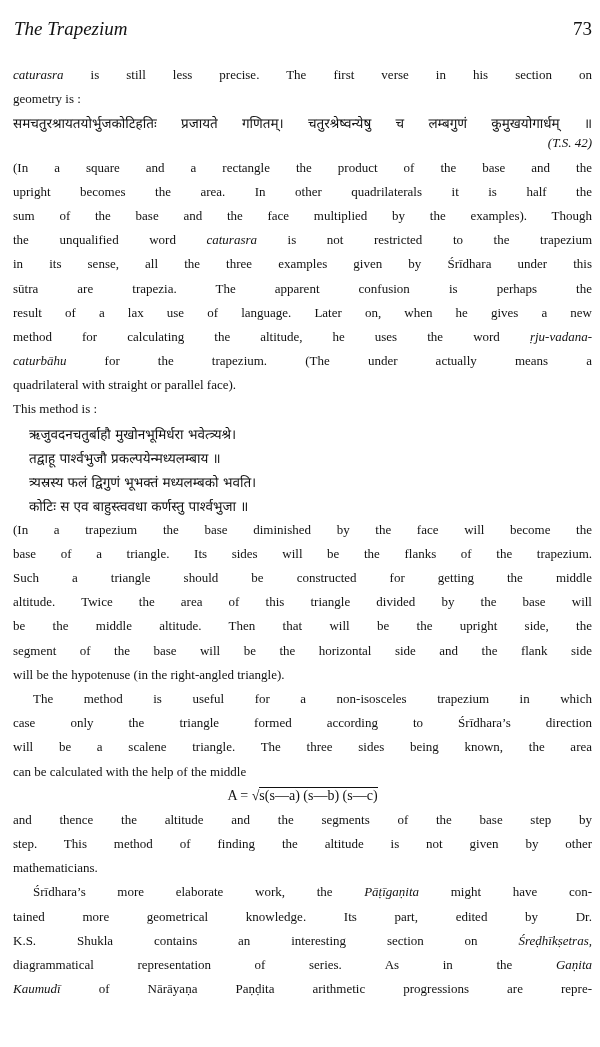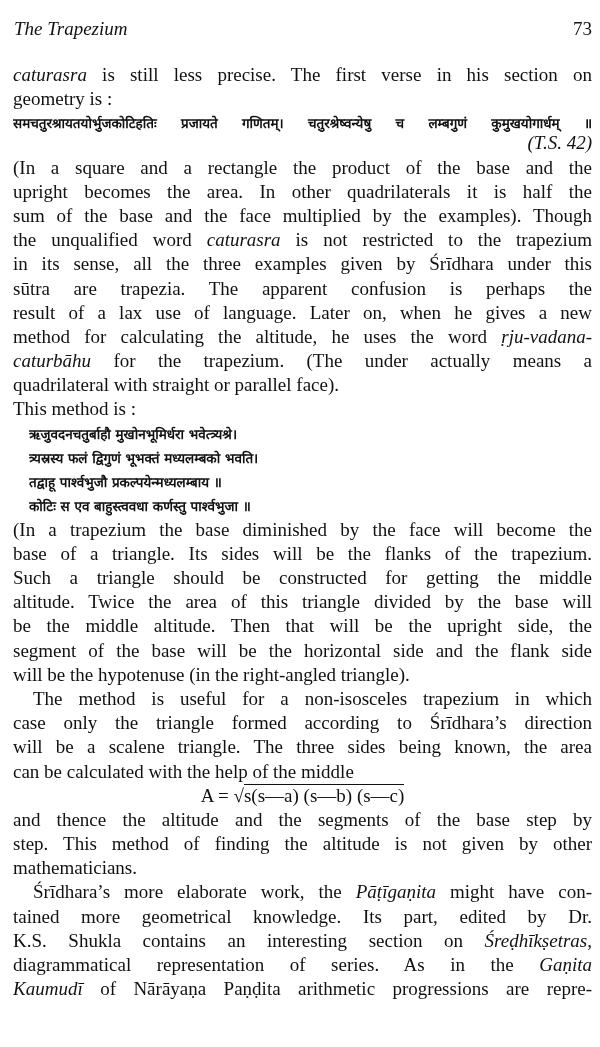--- a/index.html
+++ b/index.html
@@ -10,36 +10,36 @@
   }
   .page { position: absolute; left: 4px; top: 0; width: 600px; height: 864px; }
   .running-head {
     position: absolute; top: 18px; left: 10px; right: 12px; height: 26px;
     font-size: 19px;
   }
   .running-title { position: absolute; left: 0; top: 0; font-style: italic; }
   .page-number { position: absolute; right: 0; top: 0; }
   .body { position: absolute; left: 9px; top: 63px; width: 579px; }
   .line {
-    display: block; font-size: 19px; line-height: 24.2px; height: 24.2px;
+    display: block; font-size: 13px; line-height: 24.2px; height: 24.2px;
     white-space: nowrap; text-align: justify; text-align-last: justify;
     overflow: hidden;
   }
   .line.last { text-align-last: left; }
   .line.indent { padding-left: 20px; }
   .line.center { text-align: center; text-align-last: center; }
   .line.right { text-align: center; text-align-last: right; }
   .sk {
-    display: block; font-family: "DejaVu Sans", sans-serif; font-weight: bold;
+    display: block; font-family: "DejaVu Sans", sans-serif; font-weight: normal;
     font-size: 13.5px; line-height: 24px; height: 24px; white-space: nowrap;
     overflow: hidden;
   }
   .sk.wide { text-align: justify; text-align-last: justify; }
   i { font-style: italic; }
-  .formula { font-size: 19px; font-family: Liberation Serif, serif; }
+  .formula { font-size: 14px; font-family: Liberation Serif, serif; }
   .sqrt-bar { border-top: 1px solid #111; padding-top: 0px; }
 </style>
 </head>
 <body>
 
 <div class="page">
 
   <div class="running-head">
     <span class="running-title">The Trapezium</span>
     <span class="page-number">73</span>
@@ -67,22 +67,22 @@
       <span class="line">result of a lax use of language. Later on, when he gives a new</span>
       <span class="line"><span>method for calculating the altitude, he uses the word </span><i>ṛju-vadana-</i></span>
       <span class="line"><i>caturbāhu</i><span> for  the  trapezium.   (The  under  actually  means  a</span></span>
       <span class="line last">quadrilateral with straight or parallel face).</span>
     </div>
 
     <span class="line last">This method is :</span>
 
     <div style="padding-left:16px;">
       <span class="sk">ऋजुवदनचतुर्बाहौ मुखोनभूमिर्धरा भवेत्त्र्यश्रे।</span>
+      <span class="sk">तद्वाहू पार्श्वभुजौ प्रकल्पयेन्मध्यलम्बाय ॥</span>
       <span class="sk">त्र्यस्रस्य फलं द्विगुणं भूभक्तं मध्यलम्बको भवति।</span>
-      <span class="sk">तद्वाहू पार्श्वभुजौ प्रकल्पयेन्मध्यलम्बाय ॥</span>
       <span class="sk">कोटिः स एव बाहुस्त्ववधा कर्णस्तु पार्श्वभुजा ॥</span>
     </div>
 
     <div>
       <span class="line">(In a trapezium the base diminished by the face will become the</span>
       <span class="line">base of a triangle. Its sides will be the flanks of the trapezium.</span>
       <span class="line">Such a triangle should be constructed for getting the middle</span>
       <span class="line">altitude. Twice the area of this triangle divided by the base will</span>
       <span class="line">be the middle altitude. Then that will be the upright side, the</span>
       <span class="line">segment of the base will be the horizontal side and the flank side</span>

